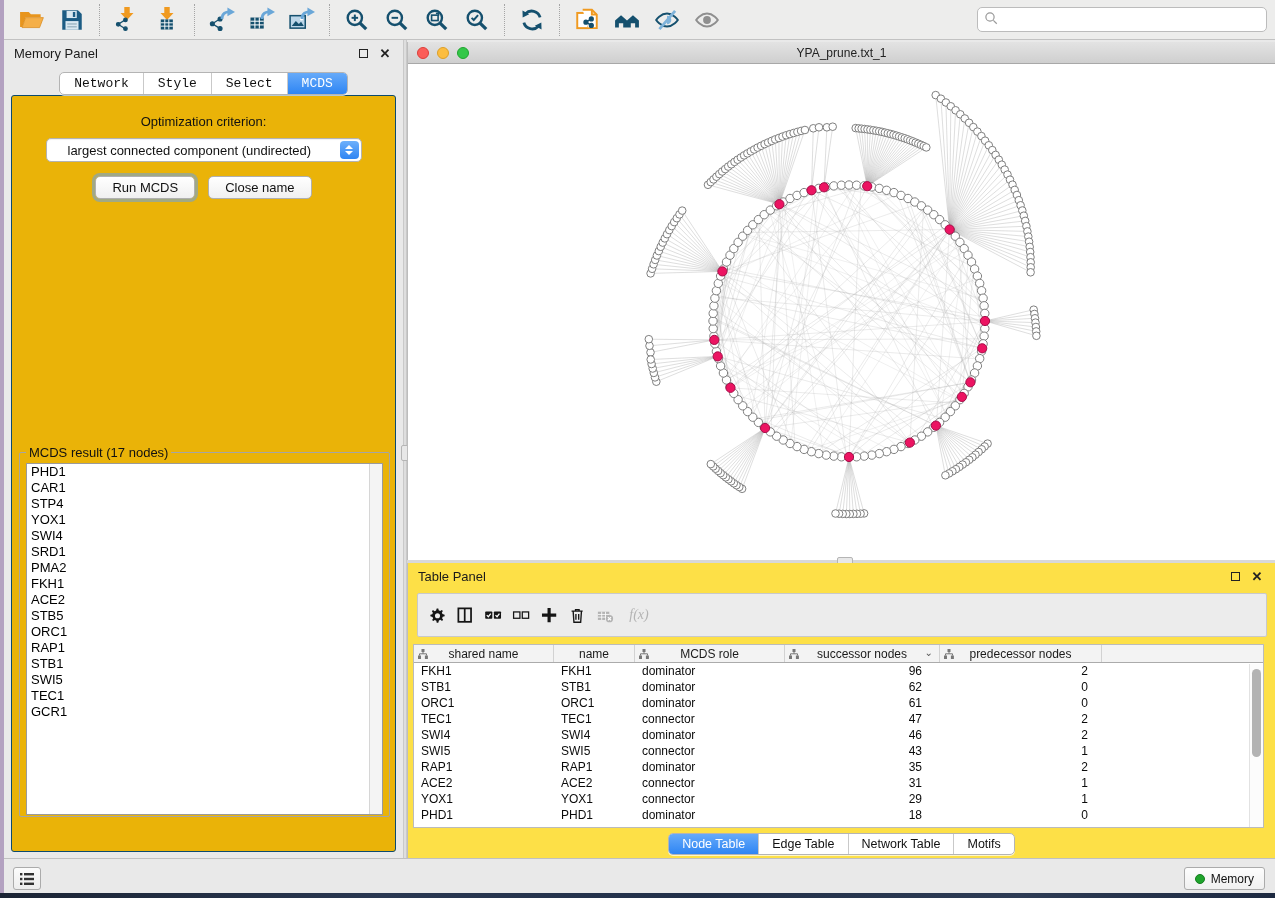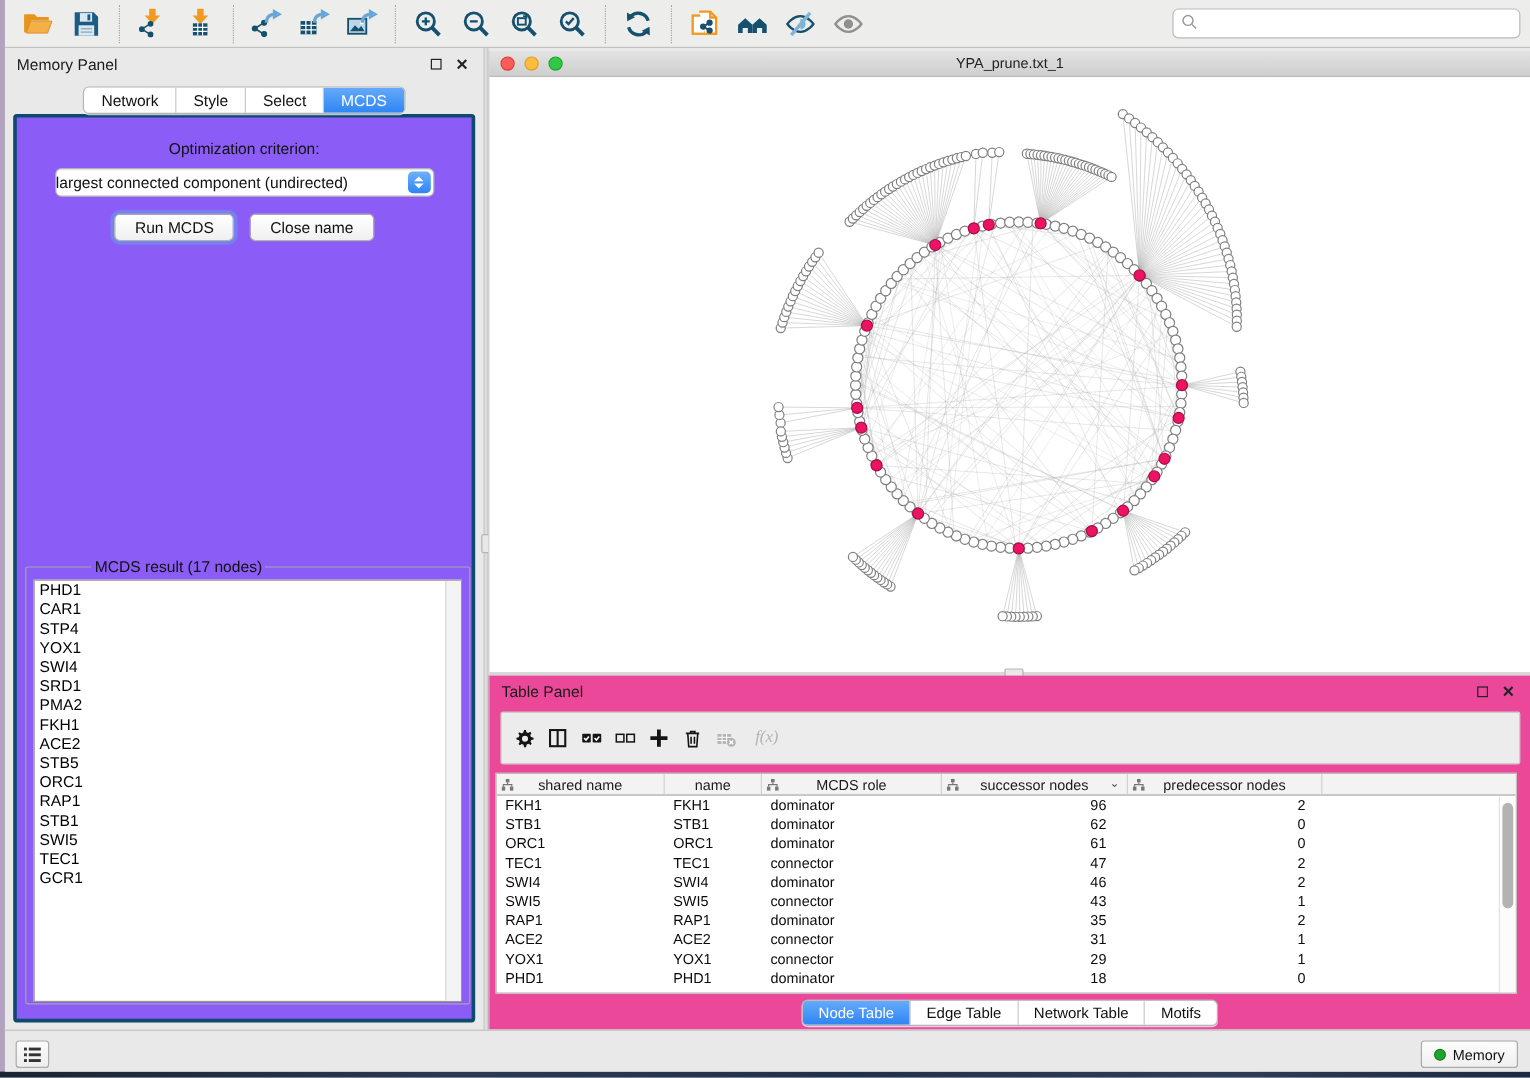--- a/index.html
+++ b/index.html
@@ -21,47 +21,47 @@
   #search-input { width:290px; height:25px; border:1px solid #bcbcbc; border-radius:5px; background:#fff; padding:0 8px 0 26px; font-size:13px; color:#333; }
   #search-icon { position:absolute; left:7px; top:4px; width:15px; height:15px; color:#999; }
 
   
   #control-panel { position:absolute; left:0; top:40px; width:399px; height:818px; background:#e9e9e9; }
   #v-splitter { position:absolute; left:399px; top:40px; width:4px; height:818px; background:#dedede; border-left:1px solid #c9c9c9; border-right:1px solid #c9c9c9; }
   #v-splitter .knob { position:absolute; left:-3px; top:405px; width:9px; height:16px; background:#e8e8e8; border:1px solid #b5b5b5; border-radius:2px; }
   #network-window { position:absolute; left:403px; top:42px; width:868px; height:518px; background:#fff; border-left:1px solid #bdbdbd; }
   #h-splitter { position:absolute; left:403px; top:560px; width:868px; height:3px; background:#d8d8d8; }
   #h-splitter .knob { position:absolute; left:430px; top:-3px; width:16px; height:9px; background:#e8e8e8; border:1px solid #b5b5b5; border-radius:2px; }
-  #table-panel { position:absolute; left:403px; top:563px; width:868px; height:295px; background:#ec4899; border-left:1px solid #bdbdbd; }
+  #table-panel { position:absolute; left:403px; top:563px; width:868px; height:295px; background:#fde047; border-left:1px solid #bdbdbd; }
   #status-bar { position:absolute; left:0; top:858px; width:100%; height:35px; background:#e9e9e9; border-top:1px solid #c0c0c0; }
 
   
   .panel-head { height:26px; display:flex; align-items:center; padding:0 10px; font-size:13px; color:#1b1b1b; }
   .panel-head .spacer { flex:1; }
   .mini-btn { width:16px; height:16px; display:flex; align-items:center; justify-content:center; margin-left:6px; cursor:pointer; color:#222; }
   .float-glyph { width:9px; height:9px; border:1.6px solid #222; }
   .close-glyph { font-size:13px; font-weight:bold; line-height:1; }
 
   
-  #cp-tabs-row { display:flex; justify-content:center; margin-top:6px; position:relative; z-index:2; }
+  #cp-tabs-row { display:flex; justify-content:center; margin-top:6px; position:relative; z-index:2;font-family:Liberation Mono, monospace; }
   .seg { display:inline-flex; border:1px solid #b4b4b4; border-radius:5px; background:#fff; overflow:hidden; box-shadow:0 1px 0 rgba(255,255,255,.7); }
   .seg > div { padding:3px 14px; font-size:13px; color:#111; border-left:1px solid #c9c9c9; cursor:pointer; white-space:nowrap; }
   .seg > div:first-child { border-left:none; }
   .seg > div.active { background:linear-gradient(#66aaf9,#2e85f4); color:#fff; }
-  #cp-content { position:absolute; left:7px; top:55px; width:385px; height:757px; background:#8b5cf6; border:3px solid #0c4a6e; border-radius:3px; }
+  #cp-content { position:absolute; left:7px; top:55px; width:385px; height:757px; background:#eab308; border:1px solid #0c4a6e; border-radius:3px; }
   #opt-label { text-align:center; margin-top:18px; font-size:13px; color:#111; }
-  #criterion-select { position:relative; margin:9px auto 0; width:316px; height:24px; background:#fff; border:1px solid #b3b3b3; border-radius:5px; display:flex; align-items:center; padding-left:0; font-size:13px; color:#111; cursor:pointer; box-shadow:inset 0 1px 1px rgba(0,0,0,.06); }
+  #criterion-select { position:relative; margin:9px auto 0; width:316px; height:24px; background:#fff; border:1px solid #b3b3b3; border-radius:5px; display:flex; align-items:center; padding-left:21px; font-size:13px; color:#111; cursor:pointer; box-shadow:inset 0 1px 1px rgba(0,0,0,.06); }
   #criterion-stepper { position:absolute; right:2px; top:2px; width:19px; height:18px; border-radius:4px; background:linear-gradient(#6db0fb,#2f85f3); display:flex; flex-direction:column; align-items:center; justify-content:center; gap:2px; }
   #criterion-stepper i { width:0; height:0; border-left:4px solid transparent; border-right:4px solid transparent; }
   #criterion-stepper .up { border-bottom:4px solid #fff; }
   #criterion-stepper .dn { border-top:4px solid #fff; }
   #cp-buttons { display:flex; justify-content:center; gap:13px; margin-top:14px; }
   .mac-btn { height:23px; padding:0 16px; background:linear-gradient(#ffffff,#f0f0f0); border:1px solid #b0b0b0; border-radius:5px; font-size:13px; color:#111; cursor:pointer; font-family:"Liberation Sans",sans-serif; }
   .mac-btn.focused { box-shadow:0 0 0 3px rgba(100,160,235,.55); }
-  #mcds-result { position:absolute; left:7px; top:367px; width:371px; height:372px; border:1px solid #a5a5a5; border-radius:2px;padding-left:48px; }
+  #mcds-result { position:absolute; left:7px; top:349px; width:371px; height:372px; border:1px solid #a5a5a5; border-radius:2px; }
   #mcds-result legend { font-size:13px; color:#111; padding:0 3px; margin-left:6px; }
   #mcds-list { position:absolute; left:6px; top:3px; width:357px; height:352px; background:#fff; border:1px solid #9a9a9a; overflow:hidden; }
   .mcds-item { font-size:13px; line-height:16px; padding-left:4px; color:#000; cursor:default; }
   #mcds-scroll { position:absolute; right:0; top:0; bottom:0; width:13px; background:#f4f4f4; border-left:1px solid #d6d6d6; }
 
   
   #net-titlebar { height:22px; background:linear-gradient(#e3e3e3,#cfcfcf); border-bottom:1px solid #a8a8a8; position:relative; display:flex; align-items:center; justify-content:center; }
   #traffic { position:absolute; left:9px; top:5px; display:flex; gap:8px; }
   .light { width:12px; height:12px; border-radius:50%; }
   .light.red { background:#fb5d58; border:1px solid #dd3e39; }

